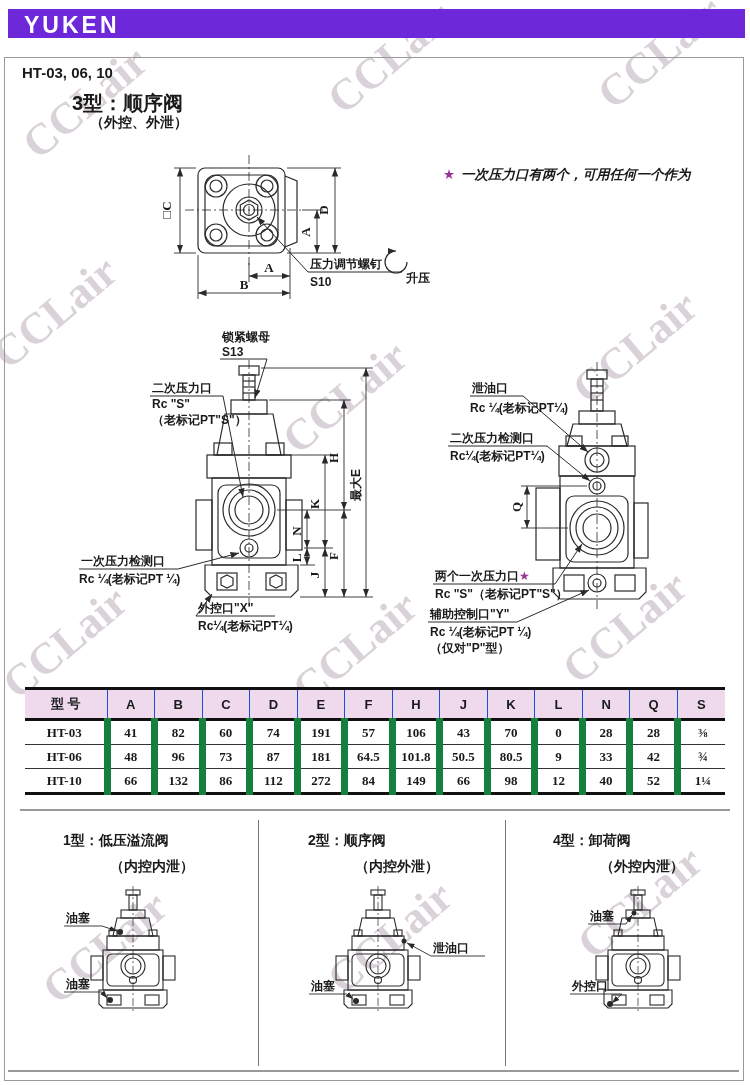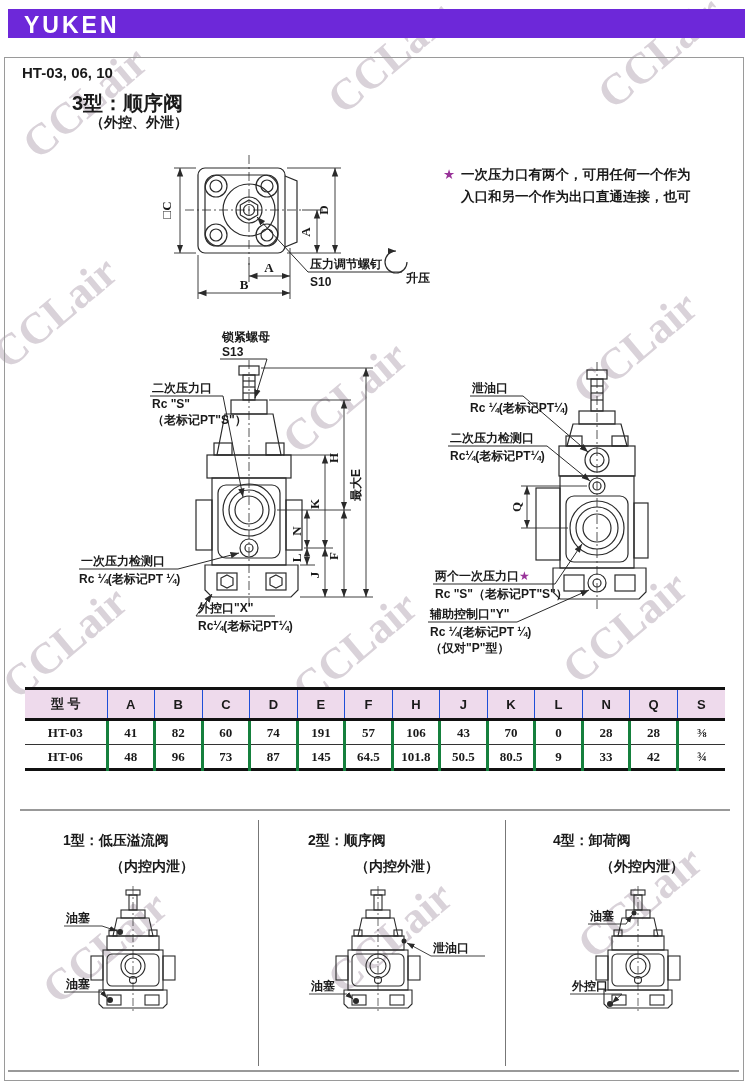--- a/index.html
+++ b/index.html
@@ -16,31 +16,31 @@
   
   .frame{position:absolute;left:4px;top:57px;width:740px;height:1024px;border:1px solid #9a9a9a;
          box-sizing:border-box;background:transparent;z-index:1;}
   .content{position:absolute;left:0;top:0;width:750px;height:1085px;z-index:2;}
   .t-model{position:absolute;left:22px;top:64px;font-size:15px;font-weight:bold;text-align:center;}
   .t-line1{position:absolute;left:72px;top:90px;font-size:20px;font-weight:bold;}
   .t-line2{position:absolute;left:90px;top:114px;font-size:14px;font-weight:bold;}
   .note{position:absolute;left:443px;top:164px;width:296px;font-size:13.5px;font-weight:600;
         line-height:22px;}
   .note .star{position:absolute;left:0;top:0;color:#993399;font-weight:bold;}
-  .note .ntext{padding-left:18px;}
+  .note .ntext{padding-left:18px;font-style:italic;}
   svg text{font-family:"Liberation Sans","DejaVu Sans",sans-serif;}
   .lbl{font-size:12px;font-weight:bold;fill:#1a1a1a;}
   .dim{font-size:13px;font-weight:bold;font-family:"Liberation Serif","DejaVu Serif",serif;
        fill:#1a1a1a;}
   
   .spec{position:absolute;left:25px;top:687px;width:700px;border-collapse:collapse;
         table-layout:fixed;border-top:3px solid #111;border-bottom:3px solid #111;}
   .spec th{background:#eedaec;border-bottom:3px solid #111;font-size:13px;font-weight:bold;
            height:26px;border-left:1px solid #333;border-right:1px solid #1d4ed8;text-align:center;}
-  .spec td{font-size:13px;height:21px;border-left:3px solid #15803d;border-right:1px solid #333;
+  .spec td{font-size:13px;height:21px;border-left:7px solid #15803d;border-right:1px solid #333;
            border-top:1px solid #333;text-align:center;font-weight:bold;
            font-family:"Liberation Serif","DejaVu Serif",serif;}
   .spec th:first-child,.spec td:first-child{border-left:none;}
   .spec th:last-child,.spec td:last-child{border-right:none;}
   .spec col.c0{width:82px;}
   
   .sep{position:absolute;left:20px;top:809px;width:710px;height:2px;background:#999;}
   .vdiv{position:absolute;top:820px;width:1px;height:246px;background:#777;}
   .botline{position:absolute;left:8px;top:1070px;width:731px;height:2px;background:#999;}
   .panel{position:absolute;top:820px;height:250px;}
@@ -75,21 +75,20 @@
     </div>
 
     <div class="t-model">HT-03, 06, 10</div>
     <div class="t-line1">3型：顺序阀</div>
     <div class="t-line2">（外控、外泄）</div>
 
     <div class="note">
       <span class="star">★</span>
       <div class="ntext">
         <div>一次压力口有两个，可用任何一个作为</div>
-        <div>入口和另一个作为出口直通连接，也可</div>
       </div>
     </div>
 
     <svg style="position:absolute;left:160px;top:150px;" width="290" height="160" viewBox="0 0 290 160">
       <defs>
         <marker id="mT" markerWidth="10" markerHeight="8" refX="8.5" refY="4" orient="auto-start-reverse" markerUnits="userSpaceOnUse">
           <path d="M0,0.8 L8.5,4 L0,7.2 Z" fill="#2a2a2a"></path>
         </marker>
       </defs>
       <g stroke="#2a2a2a" stroke-width="1.2" fill="none">
@@ -328,29 +327,45 @@
           <td>28</td>
           <td>28</td>
           <td>⅜</td>
         </tr>
         <tr>
           <td>HT-06</td>
           <td>48</td>
           <td>96</td>
           <td>73</td>
           <td>87</td>
-          <td>145</td>
+          <td>181</td>
           <td>64.5</td>
           <td>101.8</td>
           <td>50.5</td>
           <td>80.5</td>
           <td>9</td>
           <td>33</td>
           <td>42</td>
           <td>¾</td>
+        </tr>
+        <tr>
+          <td>HT-10</td>
+          <td>66</td>
+          <td>132</td>
+          <td>86</td>
+          <td>112</td>
+          <td>272</td>
+          <td>84</td>
+          <td>149</td>
+          <td>66</td>
+          <td>98</td>
+          <td>12</td>
+          <td>40</td>
+          <td>52</td>
+          <td>1¼</td>
         </tr>
       </tbody>
     </table>
 
     <div class="sep"></div>
     <div class="vdiv" style="left:258px;"></div>
     <div class="vdiv" style="left:505px;"></div>
     <div class="botline"></div>
 
     <div class="panel" style="left:18px;width:238px;">

